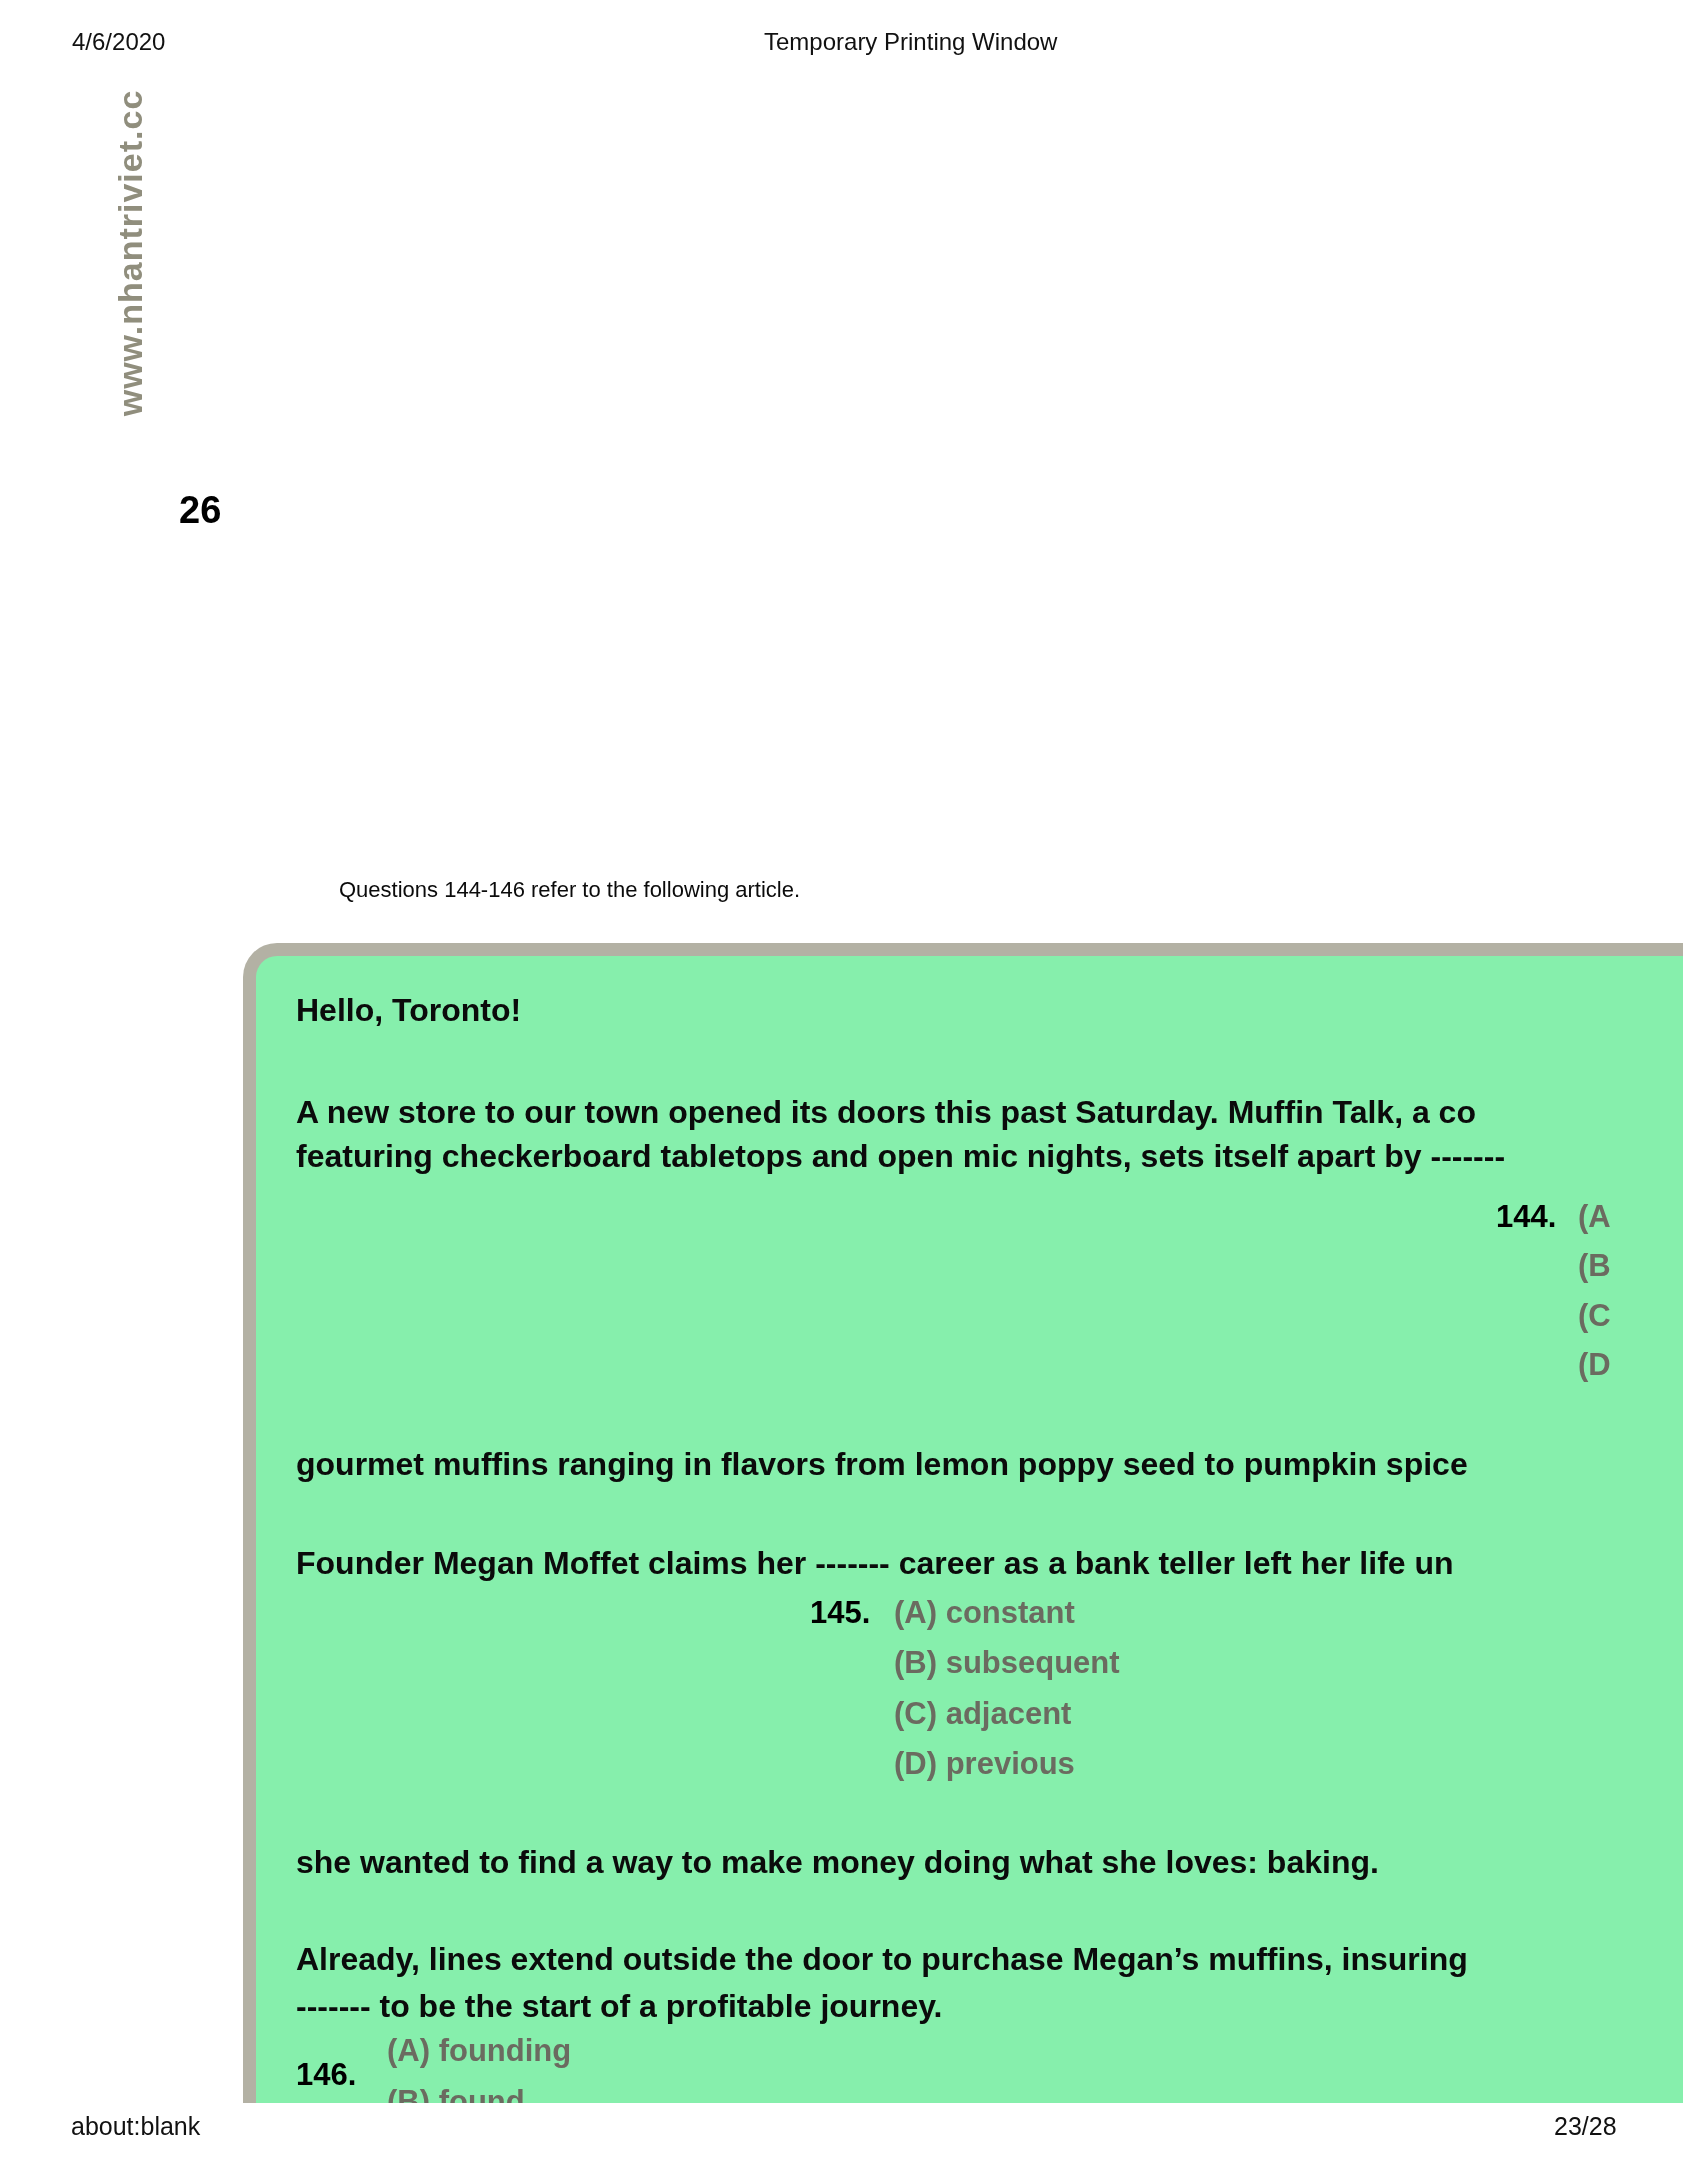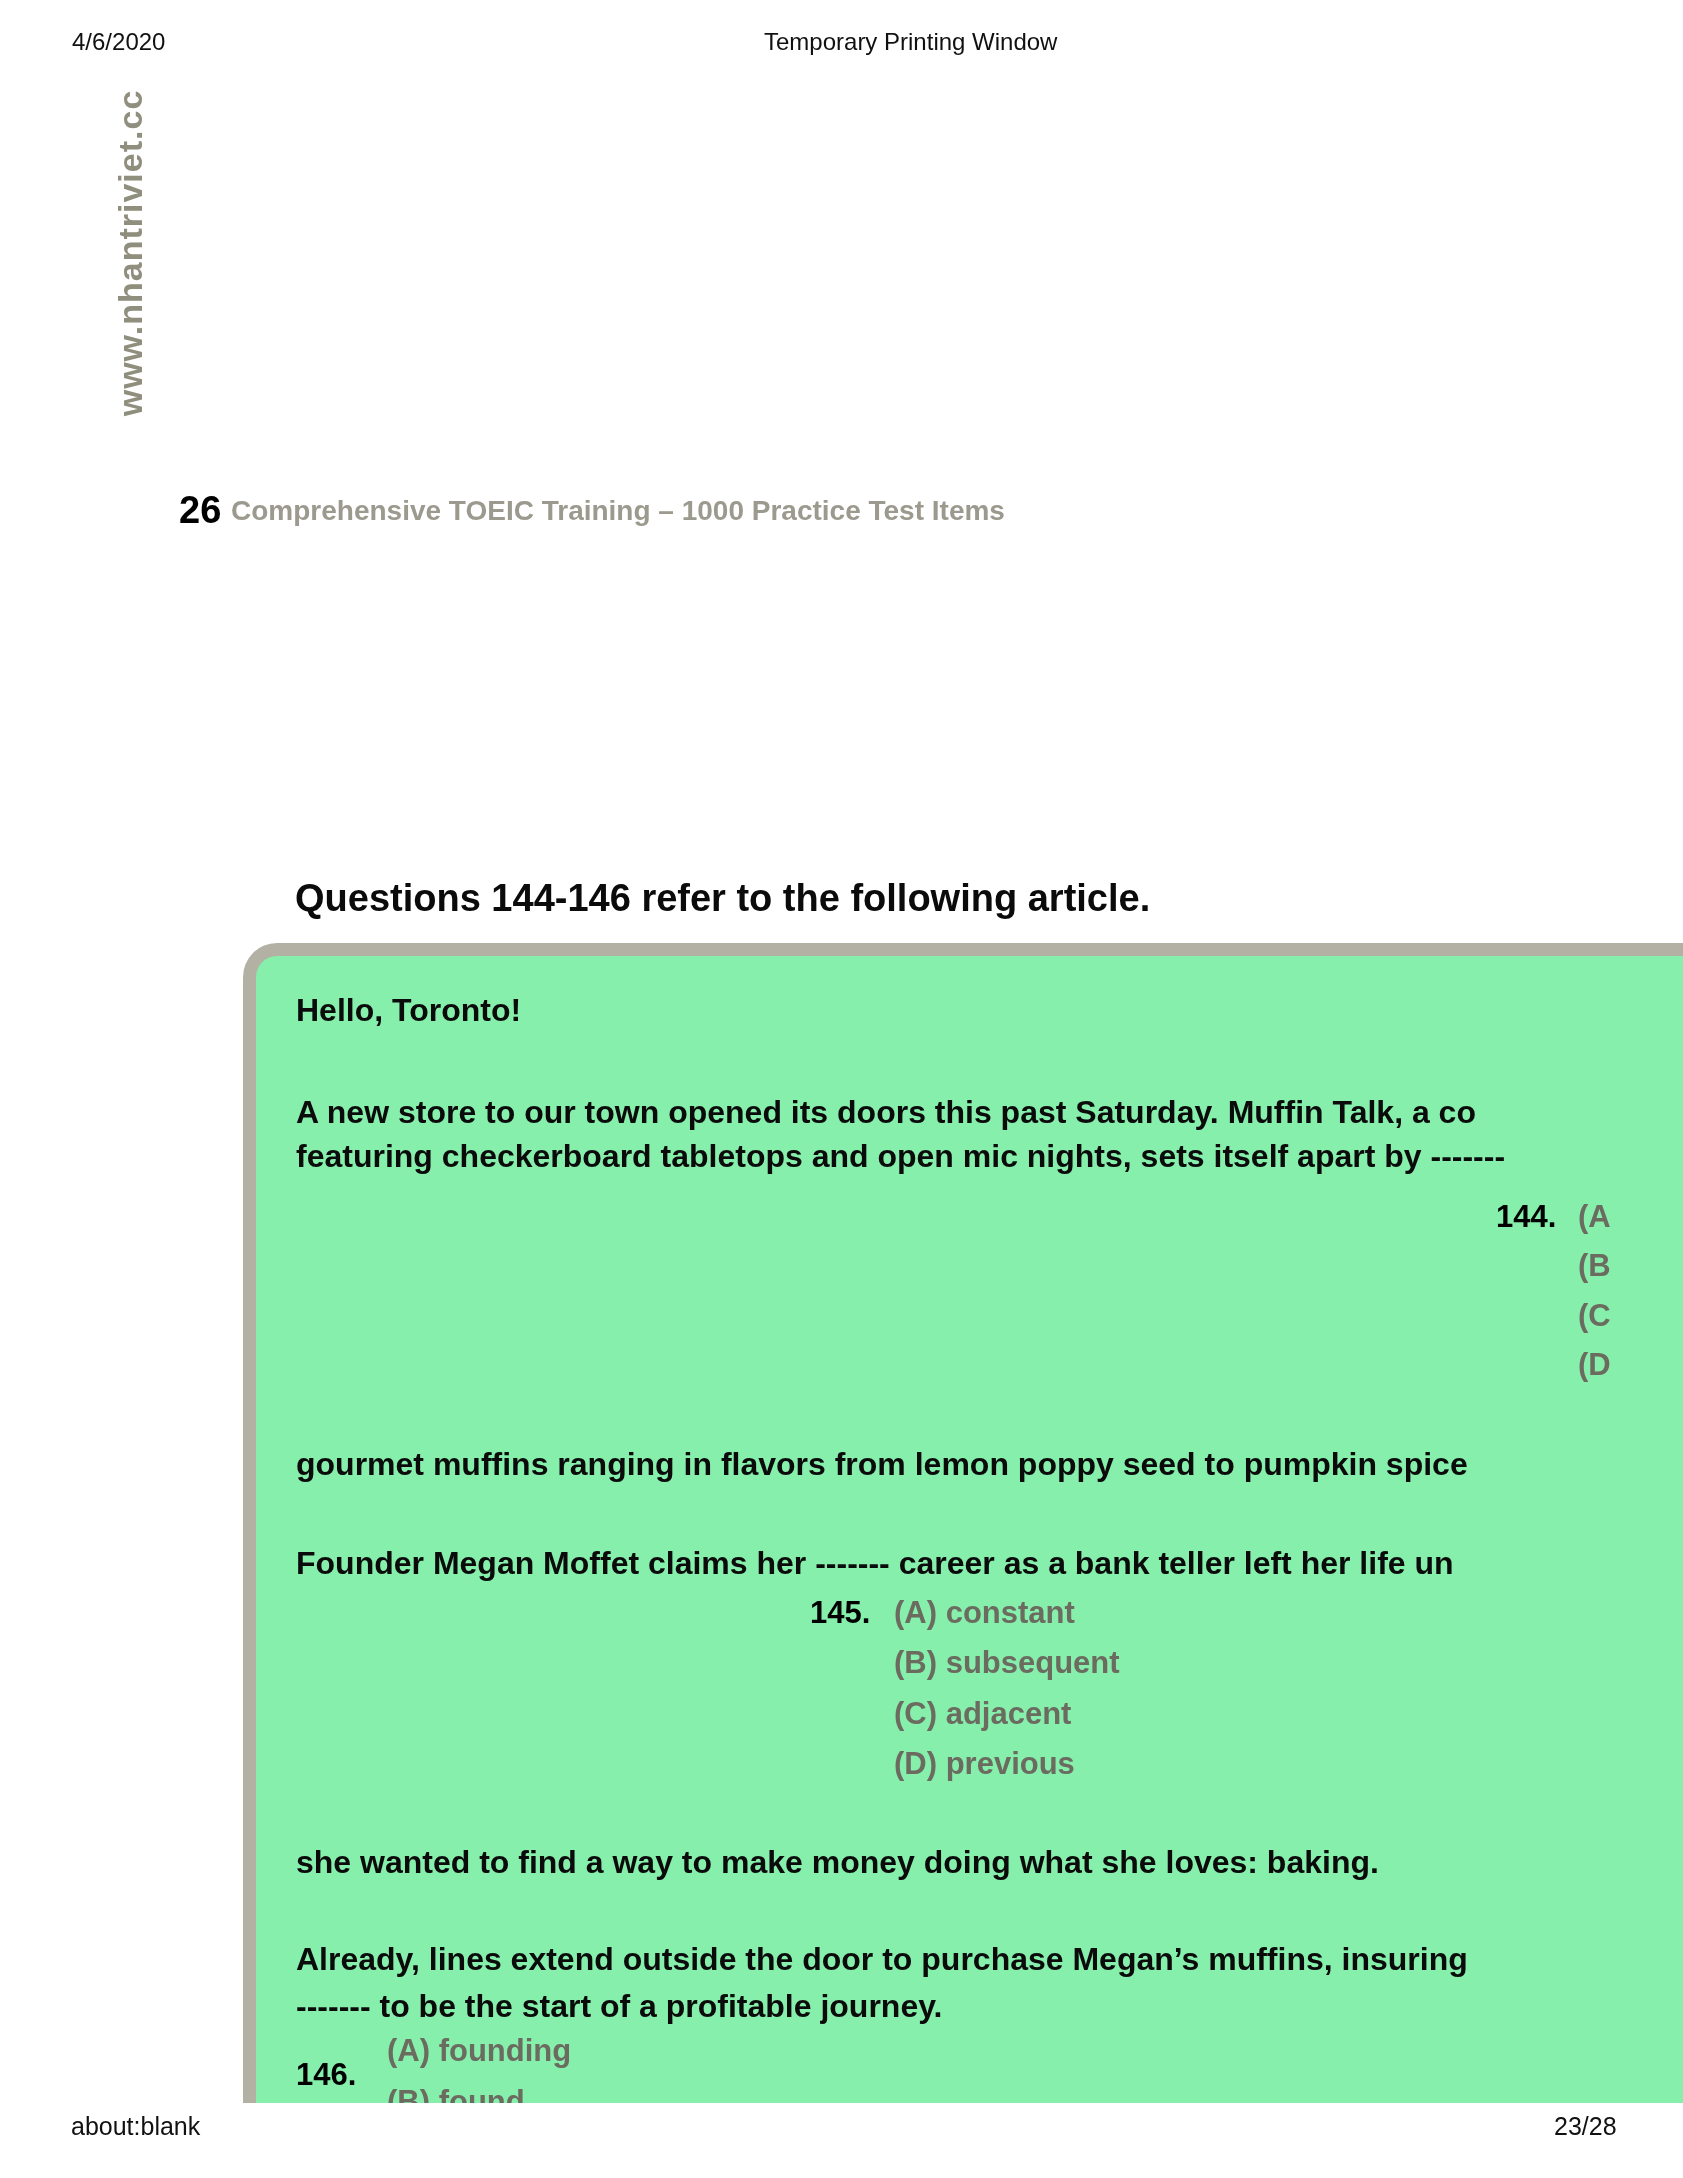--- a/index.html
+++ b/index.html
@@ -27,21 +27,21 @@
     font-weight: 700;
     letter-spacing: 1px;
     color: #908e7d;
     text-align: center;
     white-space: nowrap;
   }
 
   .book-pagenum { font-size: 38px; font-weight: 700; color: #000; }
   .book-title   { font-size: 28px; font-weight: 700; color: #9c9a8e; }
 
-  .instruction  { font-size: 38px; font-weight: 700; color: #0b0b0b; }
+  .instruction  { font-size: 22px; font-weight: 400; color: #0b0b0b; margin-left: 44px; }
 
   .article-box {
     position: absolute;
     left: 243px;
     top: 943px;
     width: 1428px;   
     height: 1147px;  
     border-left: 13px solid #b3b1a4;
     border-top: 13px solid #b3b1a4;
     border-top-left-radius: 34px;
@@ -61,21 +61,20 @@
 <body>
 
 <div class="page">
 
   <div class="abs hdr" style="left:72px; top:28px;">4/6/2020</div>
   <div class="abs hdr" style="left:764px; top:28px;">Temporary Printing Window</div>
 
   <div class="watermark">www.nhantriviet.cc</div>
 
   <div class="abs book-pagenum" style="left:179px; top:489px;">26</div>
-  <div class="abs book-title" style="left:231px; top:495px;">Comprehensive TOEIC Training – 1000 Practice Test Items</div>
 
   <div class="abs instruction" style="left:295px; top:877px;">Questions 144-146 refer to the following article.</div>
 
   <div class="article-box">
 
     <div class="abs art-title" style="left:40px; top:36px;">Hello, Toronto!</div>
 
     <div class="abs body-line" style="left:40px; top:182px;">featuring checkerboard tabletops and open mic nights, sets itself apart by -------</div>
     <div class="abs body-line" style="left:40px; top:138px;">A new store to our town opened its doors this past Saturday. Muffin Talk, a co</div>
 

